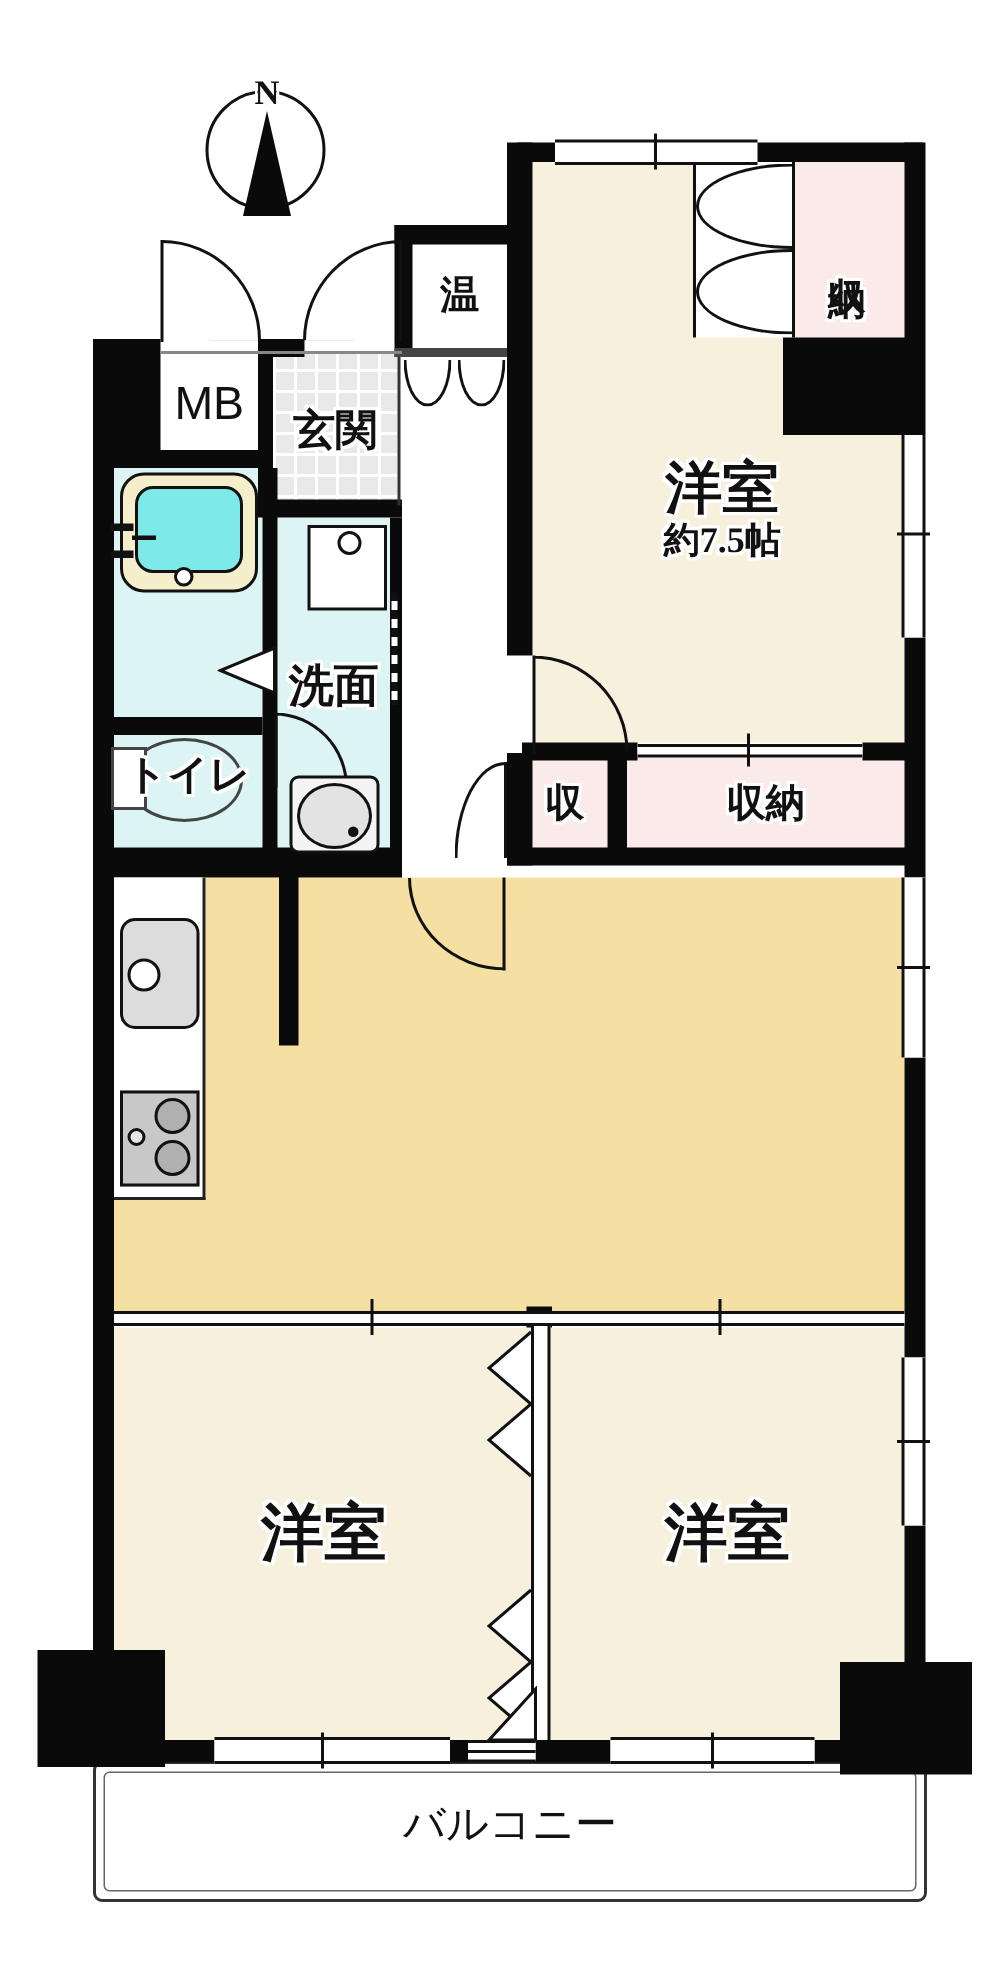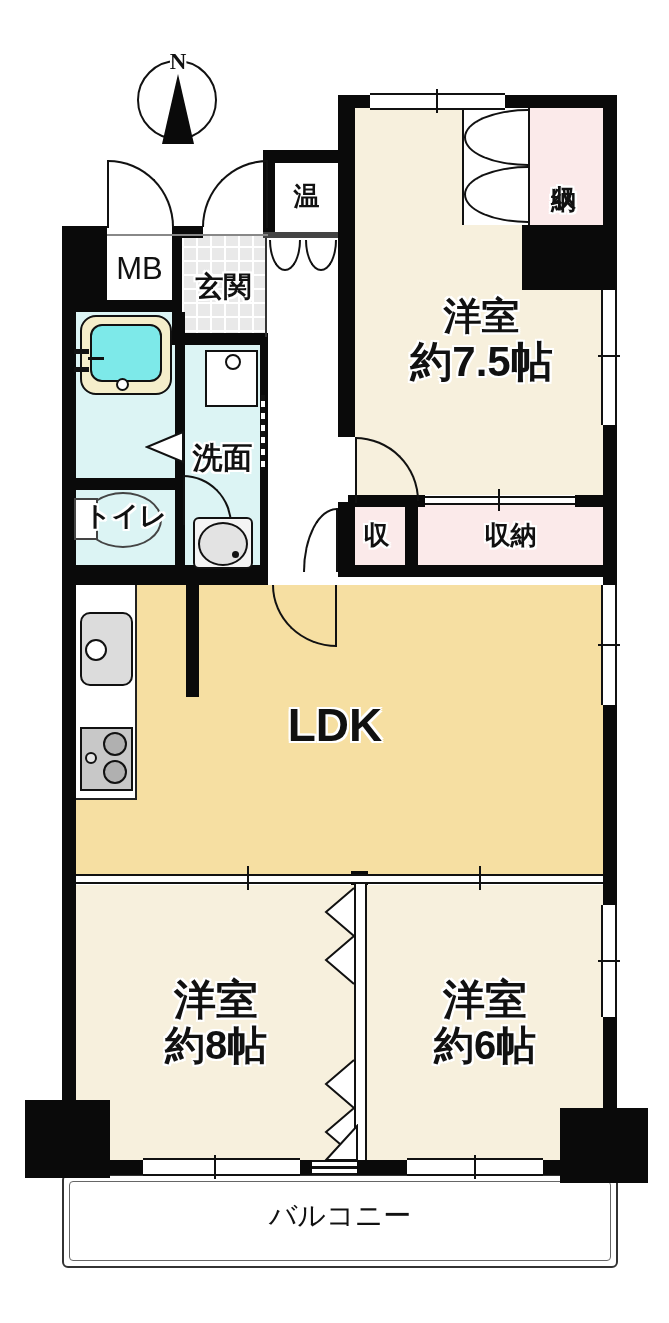--- a/index.html
+++ b/index.html
@@ -174,32 +174,29 @@
 
   <div class="abs" style="left:84px;top:492px;width:78px;height:56px;border:2px solid #444;border-radius:50%;"></div>
   <div class="abs" style="left:74px;top:498px;width:24px;height:42px;background:#fff;border:2px solid #444;"></div>
 
   <div class="abs lbl" style="left:275px;top:182px;width:63px;height:30px;font-size:26px;">温</div>
   <div class="abs lbl" style="left:107px;top:251px;width:65px;height:36px;font-size:31px;font-weight:500;">MB</div>
   <div class="abs lbl" style="left:182px;top:270px;width:83px;height:34px;font-size:28px;">玄関</div>
   <div class="abs lbl vert" style="left:544px;top:124px;width:40px;height:88px;font-size:25px;">収納</div>
   <div class="abs lbl" style="left:360px;top:292px;width:243px;height:96px;font-size:38px;">
     <span>洋室</span>
-    <span style="font-size:42px;">約7.5帖</span>
+    <span style="font-size:24px;font-family:Liberation Serif, serif;">約7.5帖</span>
   </div>
   <div class="abs lbl" style="left:185px;top:441px;width:75px;height:34px;font-size:30px;">洗面</div>
   <div class="abs lbl" style="left:76px;top:499px;width:99px;height:34px;font-size:27px;">トイレ</div>
   <div class="abs lbl" style="left:348px;top:520px;width:57px;height:32px;font-size:26px;">収</div>
   <div class="abs lbl" style="left:418px;top:520px;width:185px;height:32px;font-size:26px;">収納</div>
   <div class="abs lbl" style="left:180px;top:670px;width:310px;height:112px;font-size:46px;">
-    <span>LDK</span>
   </div>
   <div class="abs lbl" style="left:78px;top:966px;width:276px;height:112px;font-size:42px;">
     <span>洋室</span>
-    <span style="font-size:40px;">約8帖</span>
   </div>
   <div class="abs lbl" style="left:367px;top:966px;width:236px;height:112px;font-size:42px;">
     <span>洋室</span>
-    <span style="font-size:40px;">約6帖</span>
   </div>
   <div class="abs lbl" style="left:62px;top:1198px;width:556px;height:36px;font-size:28px;font-weight:500;">バルコニー</div>
 
 </div>
 
 </body></html>

